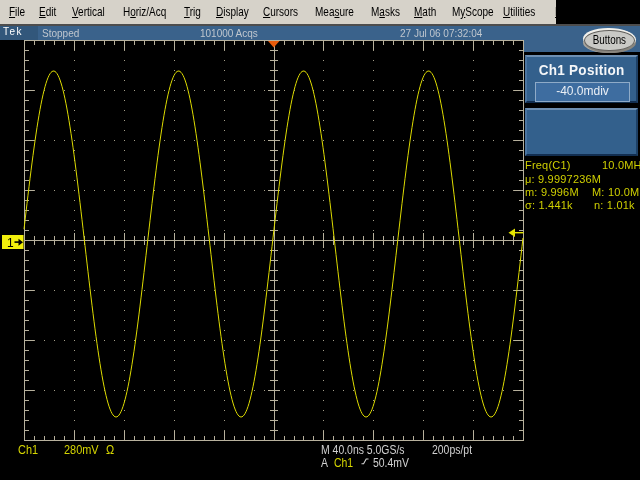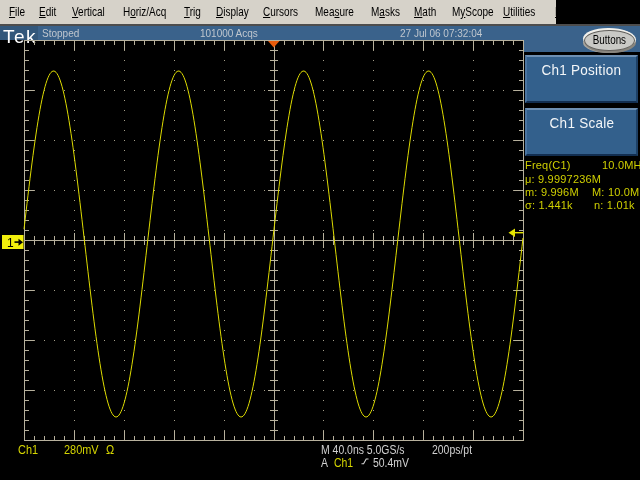--- a/index.html
+++ b/index.html
@@ -10,21 +10,21 @@
 .bar{position:absolute;left:0;top:26px;width:640px;height:14px;background:#3a628b}
 .bar2{position:absolute;left:524px;top:26px;width:116px;height:25.5px;background:#3a628b}
 .bart{position:absolute;color:#bfc6ce;font-size:10px;top:28px}
 .btn{position:absolute;left:584px;top:29.5px;width:51px;height:21.5px;background:#c9c9c5;
   border-radius:25px/10.5px;border:1px solid #62605c;box-shadow:-1px -2px 0 #f2f1ec, 1px -1px 0 #f2f1ec, 1px 2px 0 #88857e, -1px 2px 0 #a9a69f;
   font-size:12px;color:#000;text-align:center;line-height:19.5px}
 .btn span{display:inline-block;transform:scaleX(0.82)}
 .box{position:absolute;left:525px;width:113px;height:48px;background:#33608c;
   border-top:2px solid #6d8fb2;border-left:2px solid #4a74a0;border-right:2px solid #1d4066;border-bottom:2px solid #122e50}
 .boxtitle{position:absolute;width:100%;top:4px;text-align:center;color:#f4f6f8;
-  font-size:15px;font-weight:normal;letter-spacing:0.3px}
+  font-size:15px;font-weight:bold;letter-spacing:0.3px}
 .boxtitle span{display:inline-block;transform:scaleX(0.9)}
 .val{position:absolute;left:8px;top:25px;width:95px;height:19.5px;background:#3e6da0;
   border:1px solid #8fabc8;box-shadow:0 1px 0 #12304f;
   color:#eaeff5;font-size:12px;text-align:center;line-height:16.5px}
 .meas{position:absolute;color:#cfcf00;font-size:11px;letter-spacing:0.2px}
 .rd{position:absolute;font-size:12px;transform:scaleX(0.87);transform-origin:0 0}
 .rl{position:absolute;font-size:12px;transform:scaleX(0.91);transform-origin:0 0}
 .y{color:#d6d600}.w{color:#d2d2d2}
 </style></head><body>
 
@@ -40,21 +40,21 @@
     <span class="mi" style="left:371.2px">M<u>a</u>sks</span>
     <span class="mi" style="left:414px"><u>M</u>ath</span>
     <span class="mi" style="left:451.5px">M<u>y</u>Scope</span>
     <span class="mi" style="left:503px"><u>U</u>tilities</span>
     <span class="mi" style="left:554.7px"><u>H</u>elp</span>
   </div>
 <div class="sep"></div>
 <div class="bar"></div>
 <div class="bar2"></div>
 <div style="position:absolute;left:0;top:26px;width:38px;height:14px;background:#32577b"></div>
-<span style="position:absolute;left:3px;top:25.5px;color:#fff;font-size:19px;letter-spacing:1.5px">Tek</span>
+<span style="position:absolute;left:3px;top:25.5px;color:#fff;font-size:10px;letter-spacing:1.5px">Tek</span>
 <span class="bart" style="left:42px">Stopped</span>
 <span class="bart" style="left:200px">101000 Acqs</span>
 <span class="bart" style="left:400px">27 Jul 06 07:32:04</span>
 <div class="btn"><span>Buttons</span></div>
 
 <svg width="640" height="480" viewBox="0 0 640 480" style="position:absolute;left:0;top:0" shape-rendering="crispEdges">
     <rect x="24.0" y="40.0" width="500.0" height="1.0" fill="#b7b19d"></rect>
     <rect x="24.0" y="440.0" width="500.0" height="1.0" fill="#b7b19d"></rect>
     <rect x="24.0" y="40.0" width="1.0" height="401.0" fill="#b7b19d"></rect>
     <rect x="523.0" y="40.0" width="1.0" height="401.0" fill="#b7b19d"></rect>
@@ -922,23 +922,23 @@
     <rect x="514" y="232" width="9.5" height="1.4" fill="#e4e400"></rect>
     <polygon points="508.5,232.7 515,228.4 515,237" fill="#e4e400"></polygon>
     <rect x="2" y="235" width="21.5" height="14" fill="#f2ef0c"></rect>
     <text x="7" y="247" font-family="Liberation Sans, sans-serif" font-size="12px" fill="#000">1</text>
     <rect x="14.5" y="241.3" width="5" height="1.6" fill="#000"></rect>
     <polygon points="18.5,238.7 18.5,245.7 23,242.2" fill="#000"></polygon>
   </svg>
 
 <div class="box" style="top:55px">
   <div class="boxtitle"><span>Ch1 Position</span></div>
+  <div class="val">-40.0mdiv</div>
 </div>
 <div class="box" style="top:108px">
-  <div class="boxtitle"><span>Ch1 Scale</span></div>
 </div>
 
 <span class="meas" style="left:525px;top:159px">Freq(C1)</span>
 <span class="meas" style="left:602px;top:159px">10.0MHz</span>
 <span class="meas" style="left:525px;top:172.5px">μ: 9.9997236M</span>
 <span class="meas" style="left:525px;top:186px">m: 9.996M</span>
 <span class="meas" style="left:592px;top:186px">M: 10.0M</span>
 <span class="meas" style="left:525px;top:199px">σ: 1.441k</span>
 <span class="meas" style="left:594px;top:199px">n: 1.01k</span>
 

